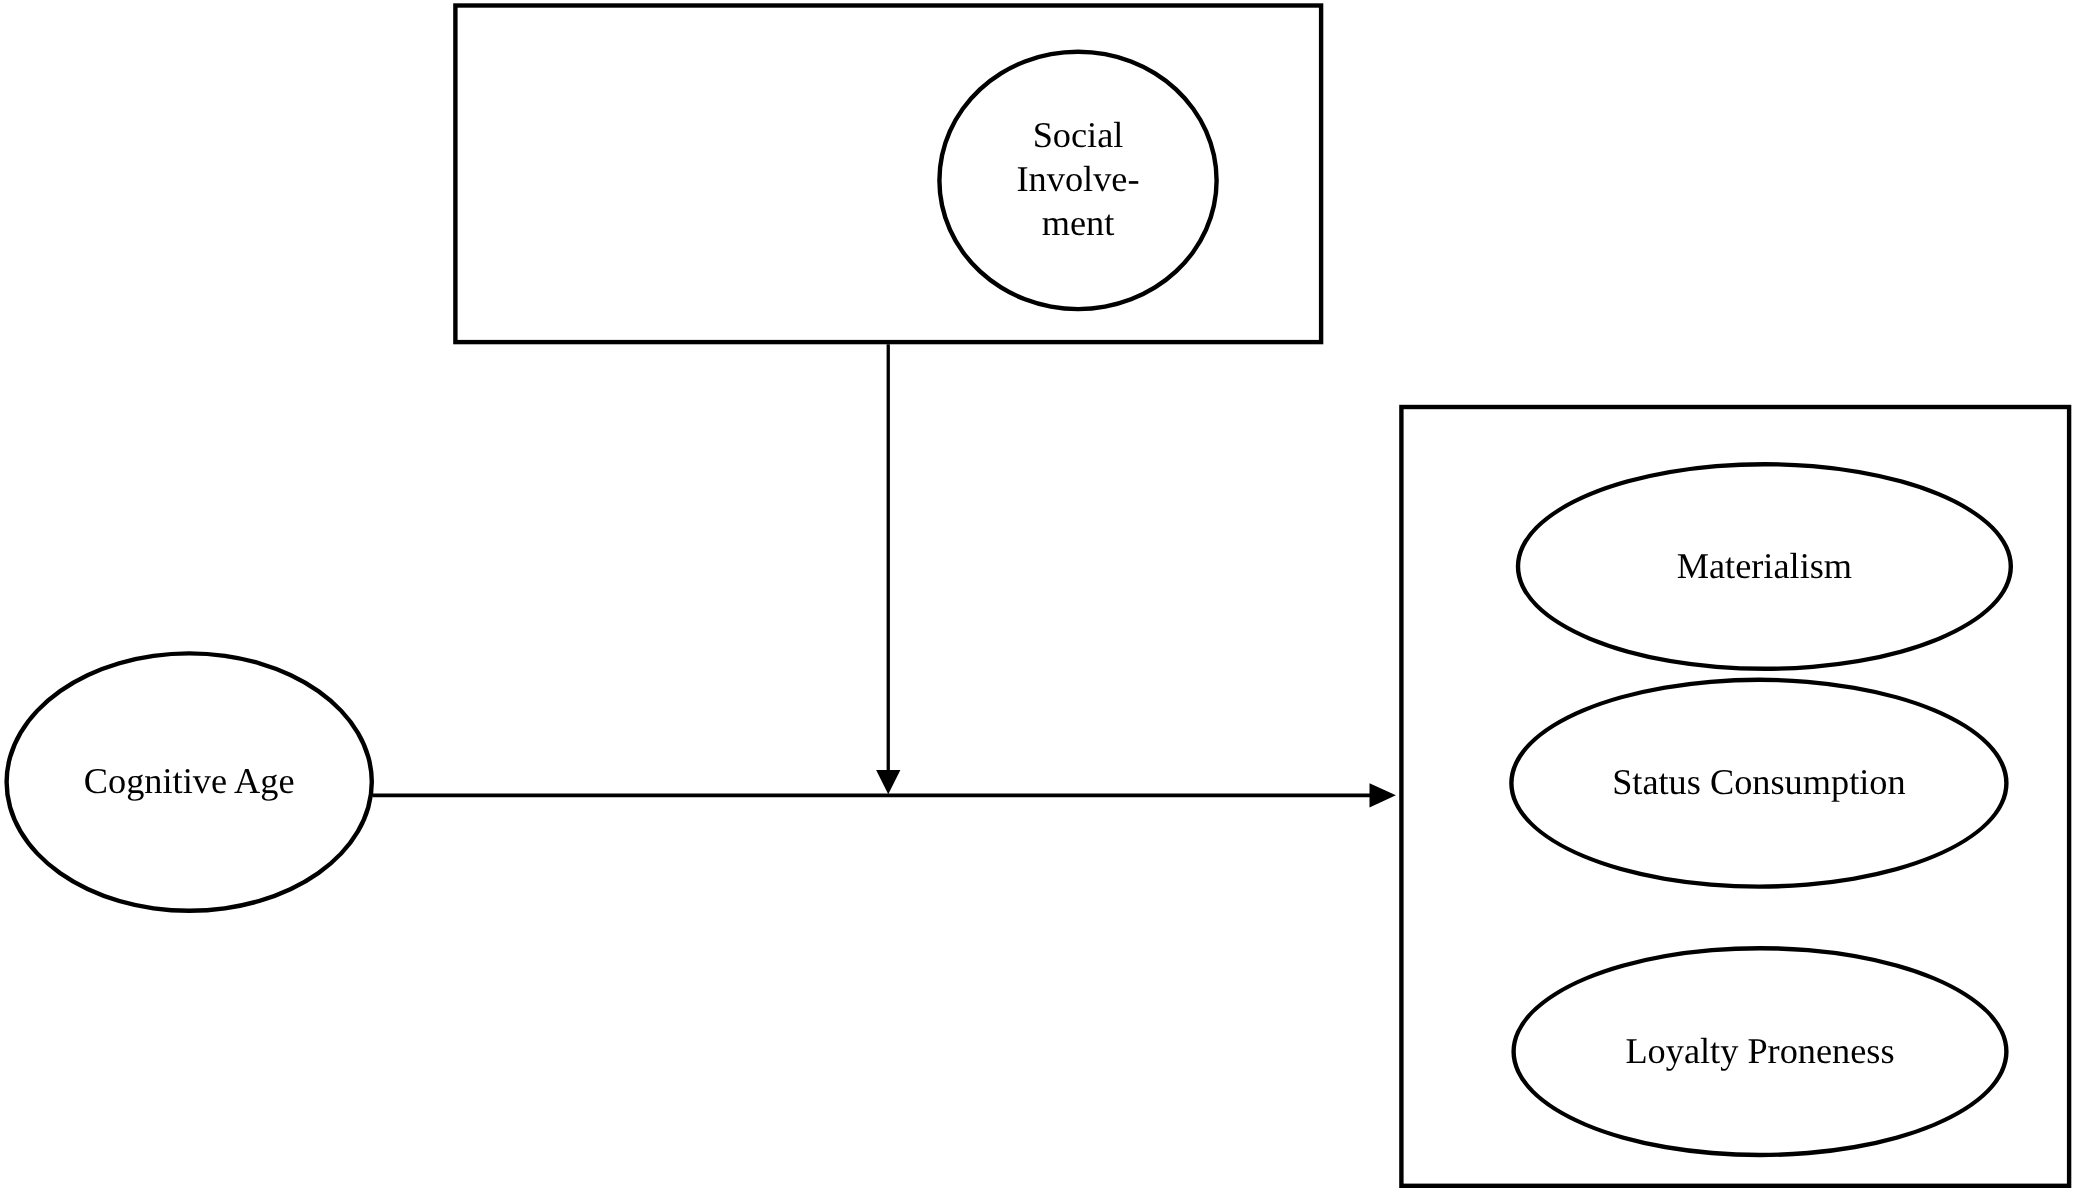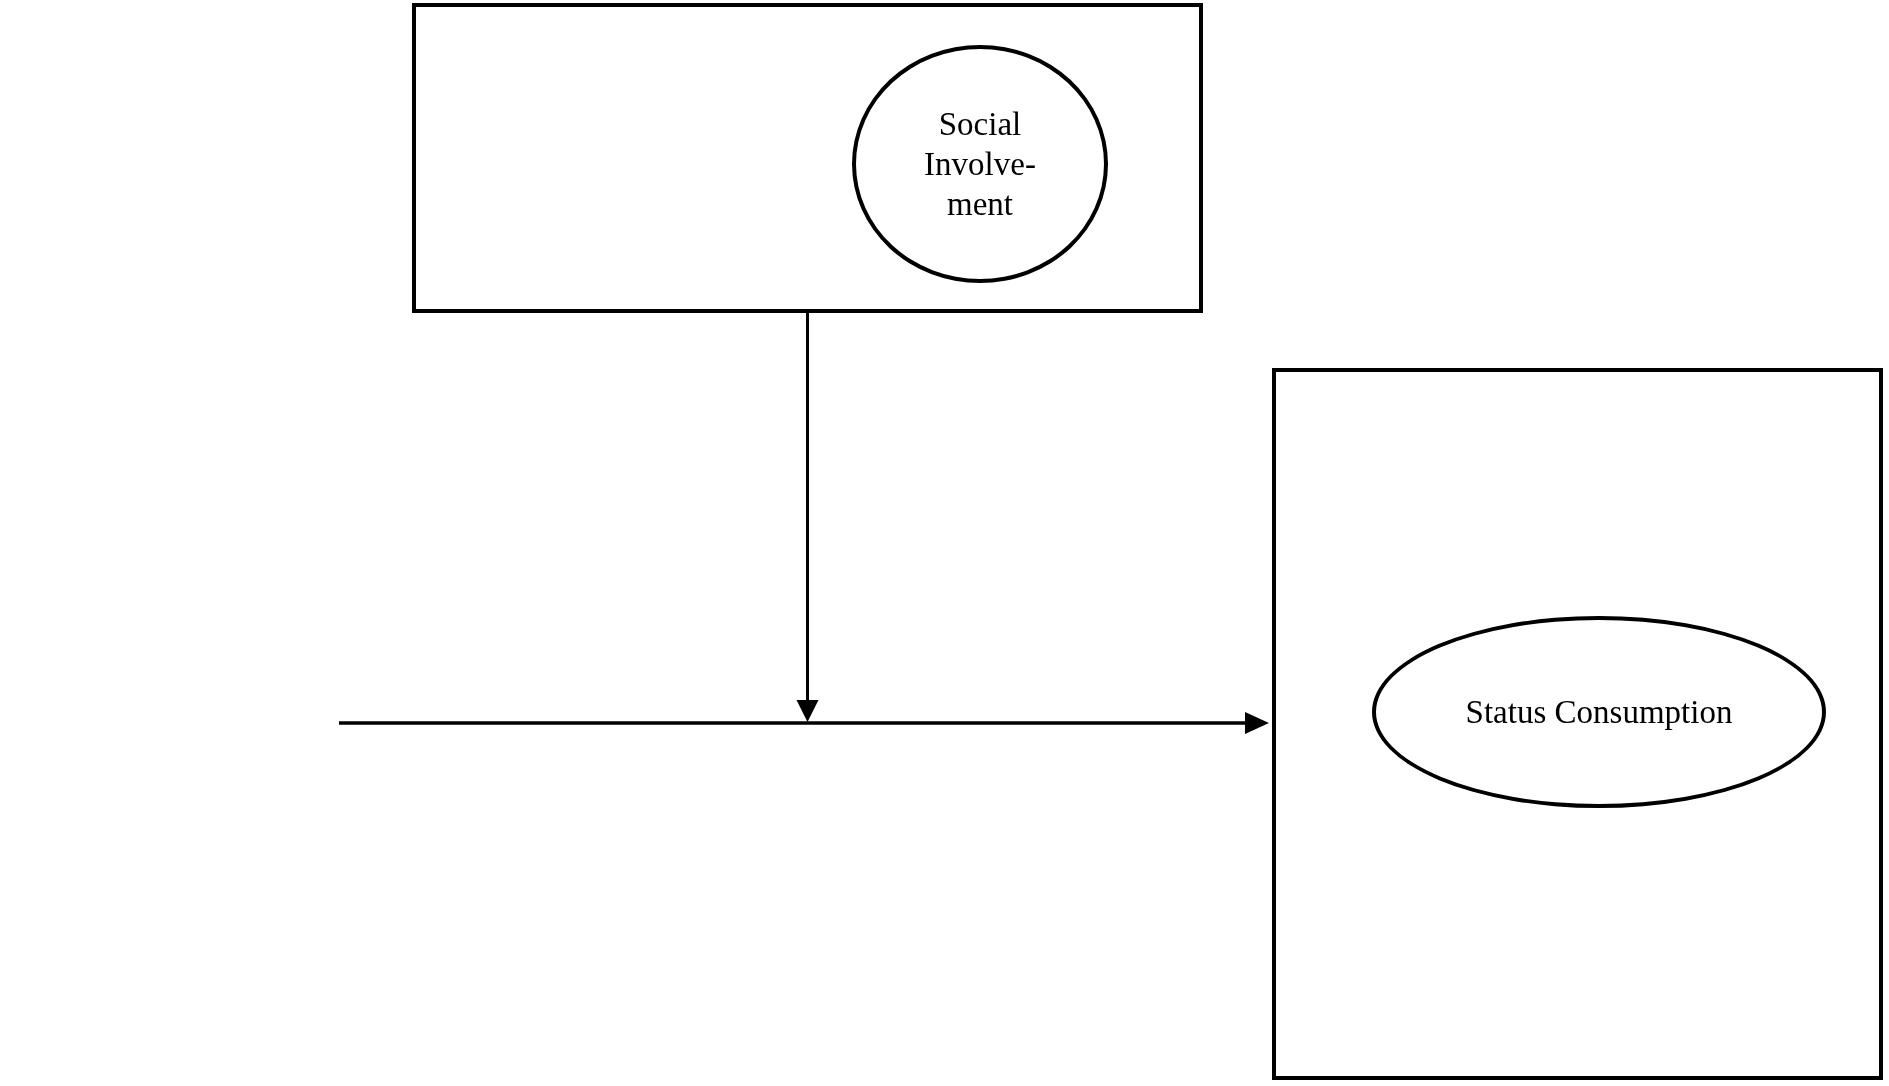--- a/index.html
+++ b/index.html
@@ -68,28 +68,37 @@
 
   <div id="moderators-box" class="group-box"></div>
 
 
   <div id="node-social-involvement" class="node ellipse">
     <span>Social</span>
     <span>Involve-</span>
     <span>ment</span>
   </div>
 
+  <div id="node-cognitive-age" class="node ellipse">
+    <span>Cognitive Age</span>
+  </div>
 
   <div id="outcomes-box" class="group-box"></div>
 
+  <div id="node-materialism" class="node ellipse">
+    <span>Materialism</span>
+  </div>
 
   <div id="node-status-consumption" class="node ellipse">
     <span>Status Consumption</span>
   </div>
 
+  <div id="node-loyalty-proneness" class="node ellipse">
+    <span>Loyalty Proneness</span>
+  </div>
 
   <svg id="arrows-layer" width="1889" height="1086" viewBox="0 0 1889 1086">
     <g>
       <line x1="807.5" y1="313" x2="807.5" y2="702" stroke="#000000" stroke-width="3"></line>
       <polygon points="807.5,722 796.5,700 818.5,700" fill="#000000"></polygon>
     </g>
     <g>
       <line x1="339" y1="723" x2="1248" y2="723" stroke="#000000" stroke-width="3.5"></line>
       <polygon points="1269,723 1245,712 1245,734" fill="#000000"></polygon>
     </g>

